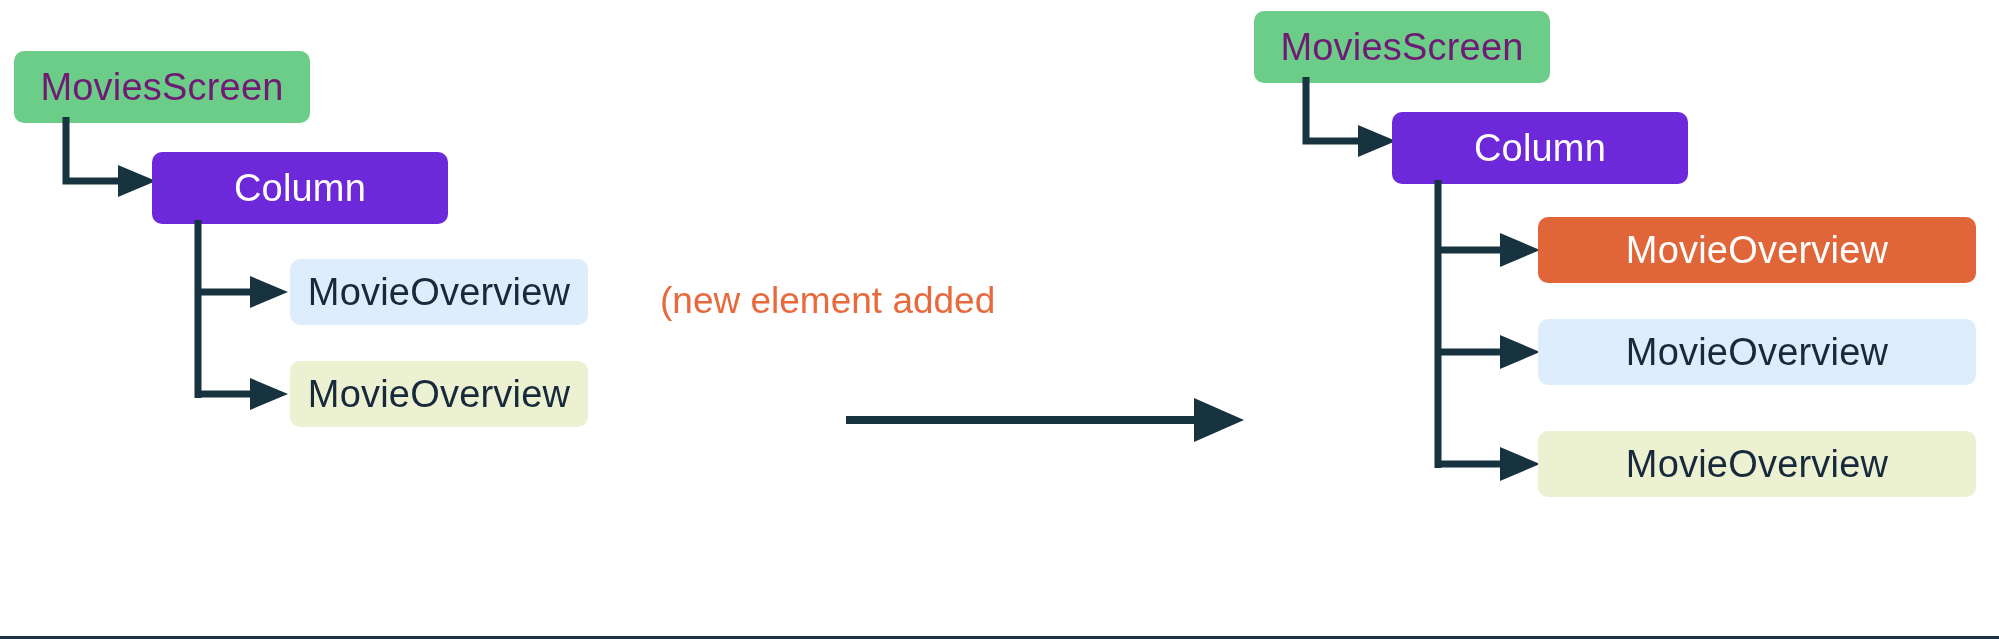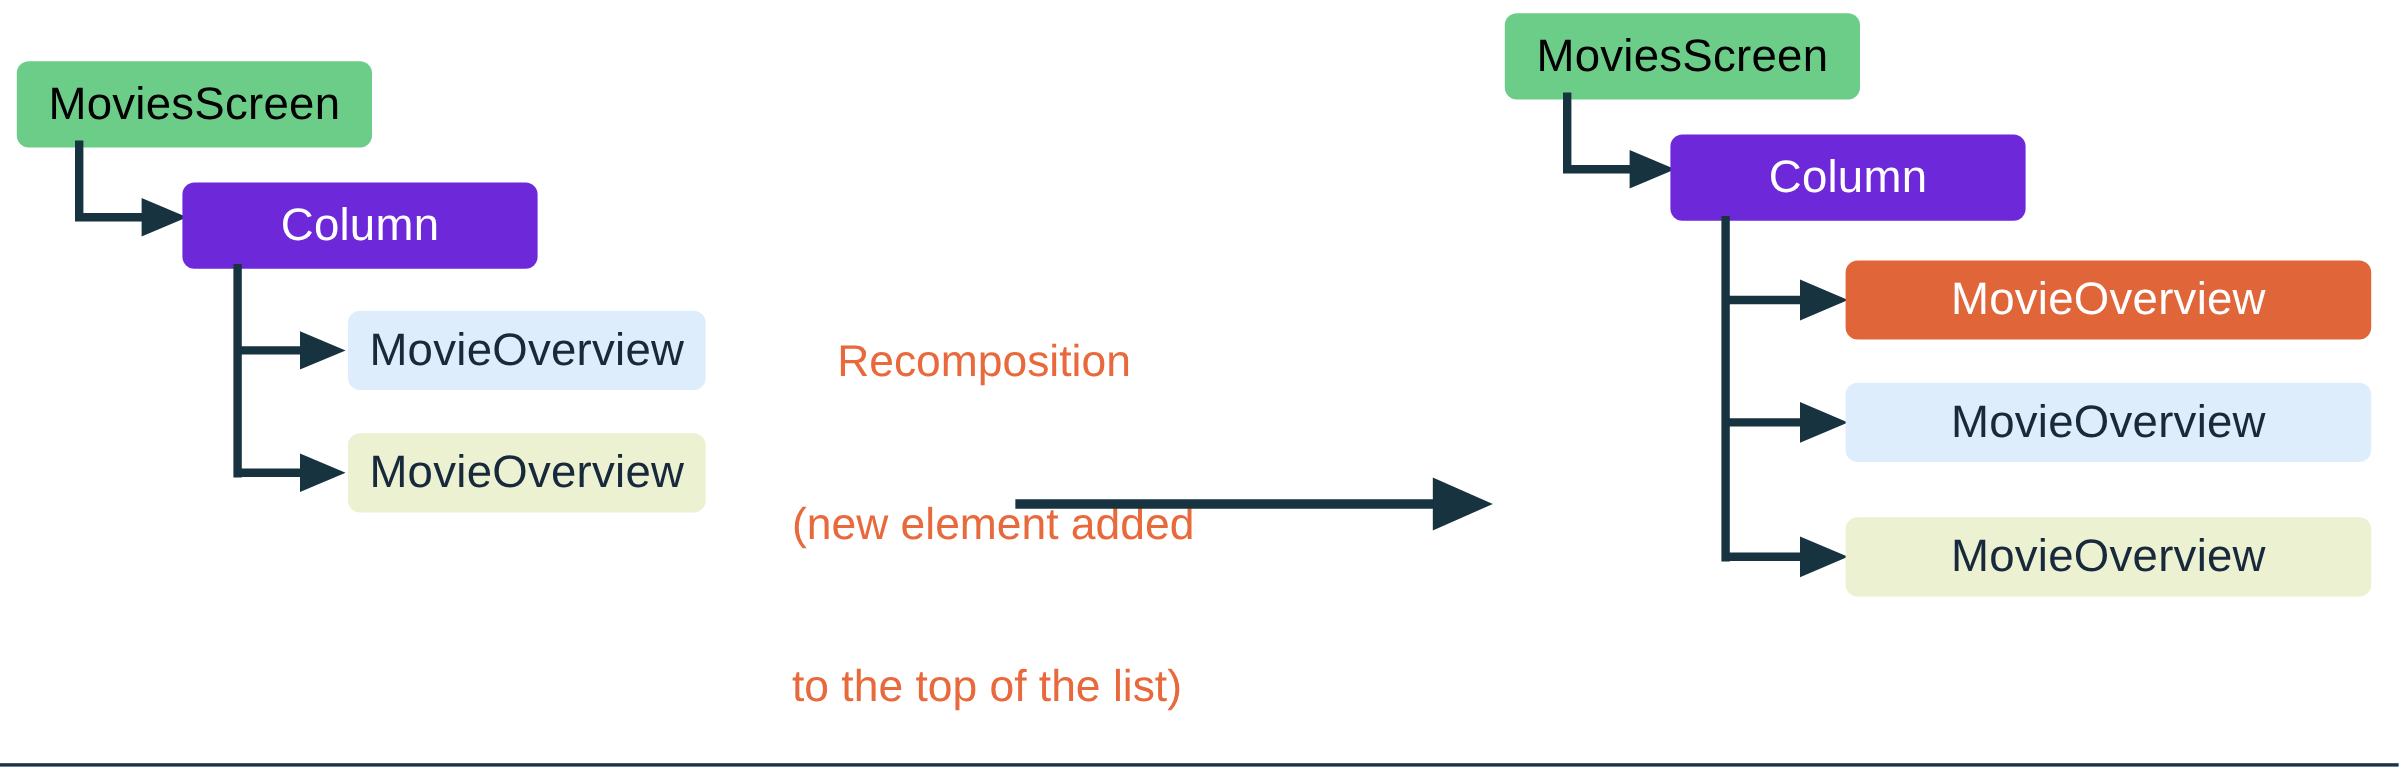--- a/index.html
+++ b/index.html
@@ -25,21 +25,21 @@
     border-radius: 10px;
     display: flex;
     align-items: center;
     justify-content: center;
     font-size: 38px;
     line-height: 1;
     letter-spacing: 0.2px;
     white-space: nowrap;
     font-family: "Liberation Sans", sans-serif;
   }
-  .node.screen   { background: #6ccd88; color: #000000; }
+  .node.screen   { background: #6ccd88; color: #701a75; }
   .node.column   { background: #6d28d9; color: #ffffff; }
   .node.ov-blue  { background: #ddedfb; color: #17293a; }
   .node.ov-yellow{ background: #ecf1d2; color: #17293a; }
   .node.ov-orange{ background: #e0663a; color: #ffffff; }
 
   .connector {
     position: absolute;
     overflow: visible;
   }
   .connector path,
@@ -93,23 +93,21 @@
 
   <div class="node ov-blue" style="left:290px; top:259px; width:298px; height:66px;">
     <span>MovieOverview</span>
   </div>
 
   <div class="node ov-yellow" style="left:290px; top:361px; width:298px; height:66px;">
     <span>MovieOverview</span>
   </div>
 
   <div class="caption" style="left:660px; top:188px; width:320px;">
-    <div>Recomposition</div>
     <div>(new element added</div>
-    <div>to the top of the list)</div>
   </div>
 
   <svg class="bigarrow" style="left:846px; top:392px; width:400px; height:56px;" viewBox="0 0 400 56">
     <line x1="0" y1="28" x2="352" y2="28"></line>
     <polygon points="348,6 398,28 348,50"></polygon>
   </svg>
 
   <div class="node screen" style="left:1254px; top:11px; width:296px; height:72px;">
     <span>MoviesScreen</span>
   </div>

